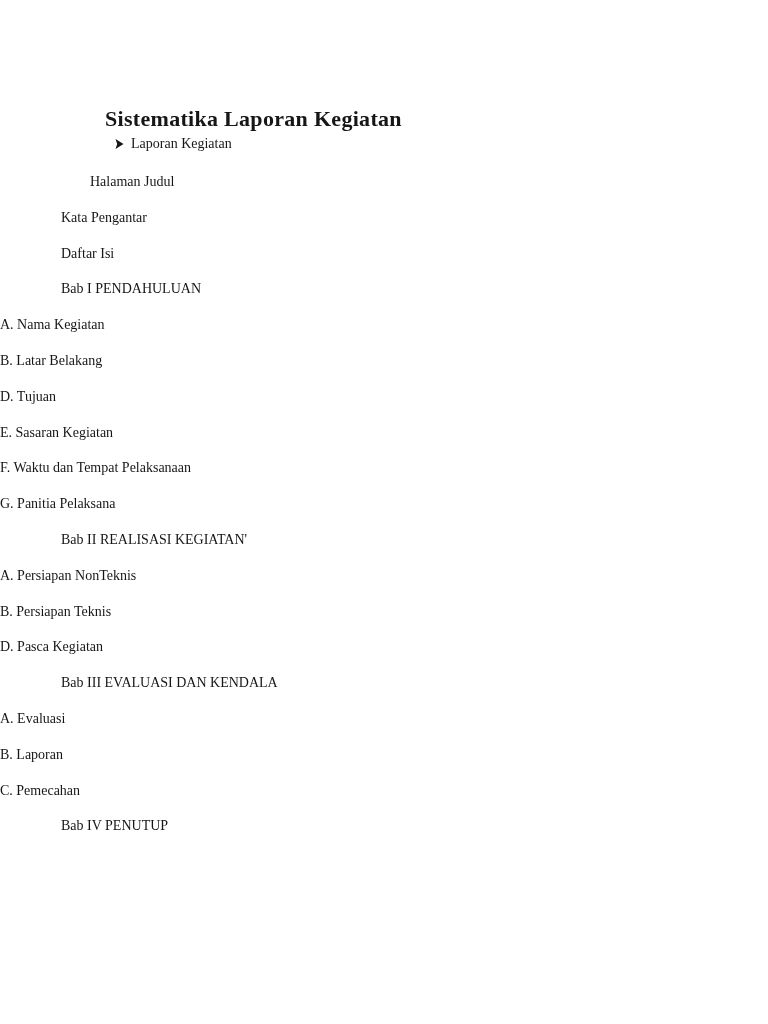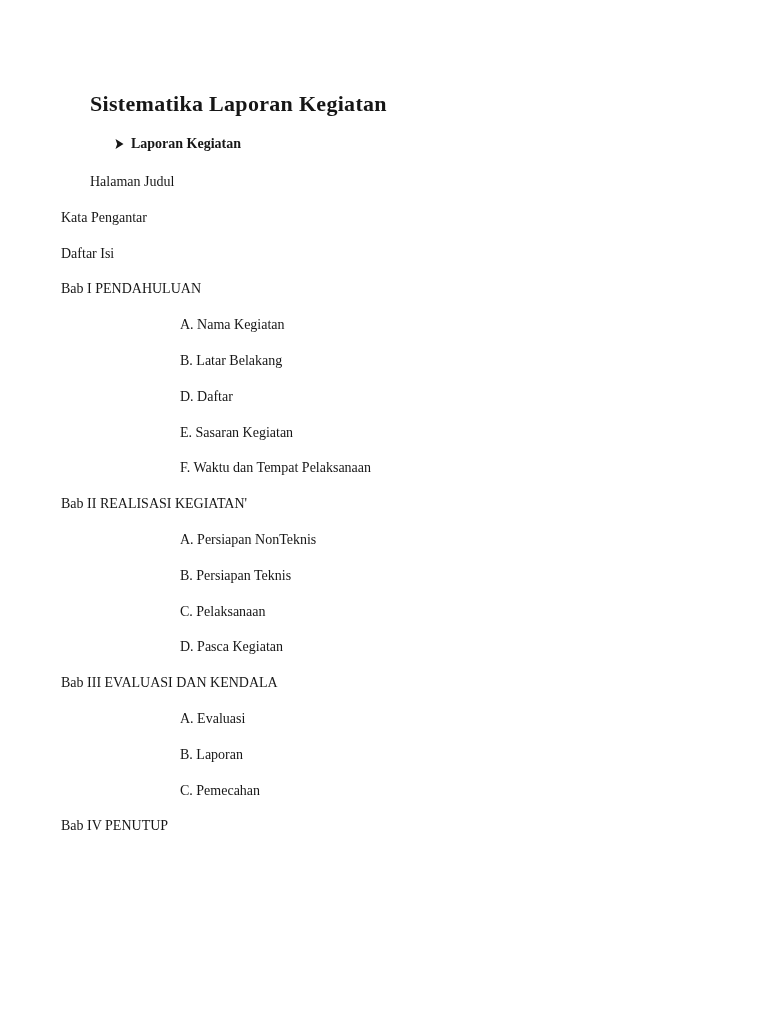--- a/index.html
+++ b/index.html
@@ -13,36 +13,36 @@
     height: 1024px;
     background: #ffffff;
     overflow: hidden;
     font-family: "Liberation Serif", serif;
     color: #161616;
   }
   .doc-title {
     position: absolute;
     left: 90px;
     top: 92px;
-    margin: 0;
+    margin: 15px;
     font-size: 22px;
     line-height: 1.1;
     font-weight: bold;
     letter-spacing: 0.3px;
     white-space: nowrap;
   }
   .bullet-line {
     position: absolute;
     left: 114px;
     top: 136px;
     display: flex;
     align-items: center;
     gap: 3px;
     font-size: 14px;
-    font-weight: bold;
+    font-weight: normal;
     white-space: nowrap;
   }
   .bullet-icon {
     display: inline-flex;
     align-items: center;
     margin-right: 2px;
   }
   .outline {
     position: absolute;
     left: 0;
@@ -50,21 +50,21 @@
     width: 744px;
   }
   .line {
     height: 35.8px;
     line-height: 35.8px;
     font-size: 14px;
     white-space: nowrap;
   }
   .indent-0 { padding-left: 90px; }
   .indent-1 { padding-left: 61px; }
-  .indent-2 { padding-left: 180px; }
+  .indent-2 { }
 </style>
 </head>
 <body>
 
 <div class="page">
 
   <h1 class="doc-title">Sistematika Laporan Kegiatan</h1>
 
   <div class="bullet-line">
     <span class="bullet-icon">
@@ -75,27 +75,27 @@
     <span class="bullet-label">Laporan Kegiatan</span>
   </div>
 
   <div class="outline" id="outline">
       <div class="line indent-0">Halaman Judul</div>
       <div class="line indent-1">Kata Pengantar</div>
       <div class="line indent-1">Daftar Isi</div>
       <div class="line indent-1">Bab I PENDAHULUAN</div>
       <div class="line indent-2">A. Nama Kegiatan</div>
       <div class="line indent-2">B. Latar Belakang</div>
-      <div class="line indent-2">D. Daftar</div>
+      <div class="line indent-2">D. Tujuan</div>
       <div class="line indent-2">E. Sasaran Kegiatan</div>
       <div class="line indent-2">F. Waktu dan Tempat Pelaksanaan</div>
+      <div class="line indent-2">G. Panitia Pelaksana</div>
       <div class="line indent-1">Bab II REALISASI KEGIATAN'</div>
       <div class="line indent-2">A. Persiapan NonTeknis</div>
       <div class="line indent-2">B. Persiapan Teknis</div>
-      <div class="line indent-2">C. Pelaksanaan</div>
       <div class="line indent-2">D. Pasca Kegiatan</div>
       <div class="line indent-1">Bab III EVALUASI DAN KENDALA</div>
       <div class="line indent-2">A. Evaluasi</div>
       <div class="line indent-2">B. Laporan</div>
       <div class="line indent-2">C. Pemecahan</div>
       <div class="line indent-1">Bab IV PENUTUP</div>
     </div>
 
 </div>
 

